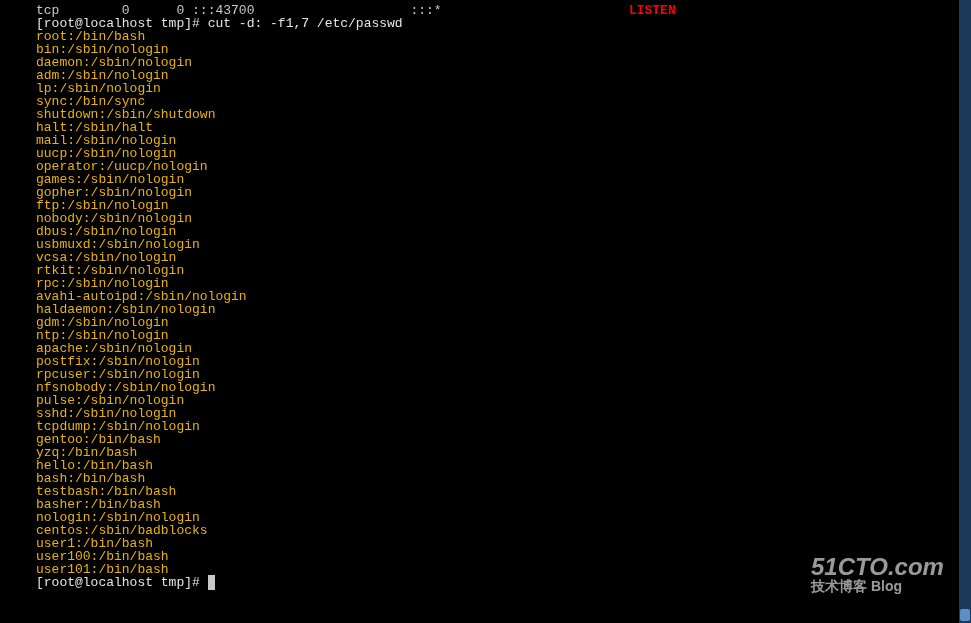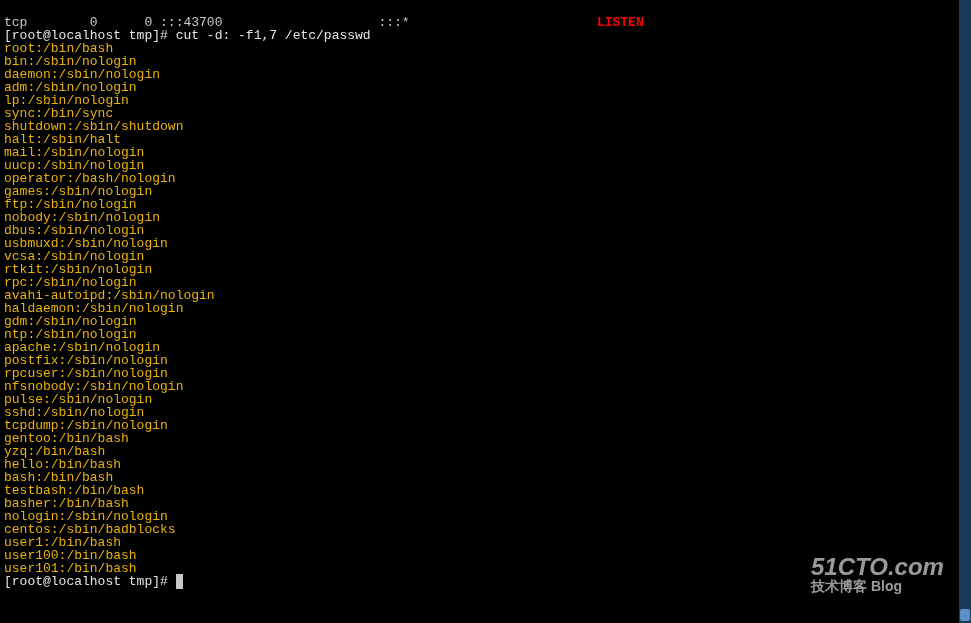--- a/index.html
+++ b/index.html
@@ -69,42 +69,44 @@
     .watermark .logo {
       font-size: 24px;
       font-style: italic;
       text-shadow: 1px 1px 2px #000;
     }
     .watermark .sub {
       font-size: 14px;
       text-shadow: 1px 1px 2px #000;
     }
     #terminal {
-      padding-top: 16px;
+      padding-top: 4px;
+      margin-left: 32px;
     }
   </style>
 </head>
 <body>
 
 <div id="terminal">
   <div class="term-line top-line"><span>tcp        0      0 :::43700                    :::*</span><span>                        </span><span class="listen">LISTEN</span></div>
   <div class="term-line prompt-line"><span>[root@localhost tmp]#</span> <span>cut -d: -f1,7 /etc/passwd</span></div>
   <div id="output-lines">
       <div class="term-line">root:/bin/bash</div>
       <div class="term-line">bin:/sbin/nologin</div>
       <div class="term-line">daemon:/sbin/nologin</div>
       <div class="term-line">adm:/sbin/nologin</div>
       <div class="term-line">lp:/sbin/nologin</div>
       <div class="term-line">sync:/bin/sync</div>
       <div class="term-line">shutdown:/sbin/shutdown</div>
       <div class="term-line">halt:/sbin/halt</div>
       <div class="term-line">mail:/sbin/nologin</div>
       <div class="term-line">uucp:/sbin/nologin</div>
-      <div class="term-line">operator:/bash/nologin</div>
+      <div class="term-line">operator:/uucp/nologin</div>
       <div class="term-line">games:/sbin/nologin</div>
+      <div class="term-line">gopher:/sbin/nologin</div>
       <div class="term-line">ftp:/sbin/nologin</div>
       <div class="term-line">nobody:/sbin/nologin</div>
       <div class="term-line">dbus:/sbin/nologin</div>
       <div class="term-line">usbmuxd:/sbin/nologin</div>
       <div class="term-line">vcsa:/sbin/nologin</div>
       <div class="term-line">rtkit:/sbin/nologin</div>
       <div class="term-line">rpc:/sbin/nologin</div>
       <div class="term-line">avahi-autoipd:/sbin/nologin</div>
       <div class="term-line">haldaemon:/sbin/nologin</div>
       <div class="term-line">gdm:/sbin/nologin</div>

